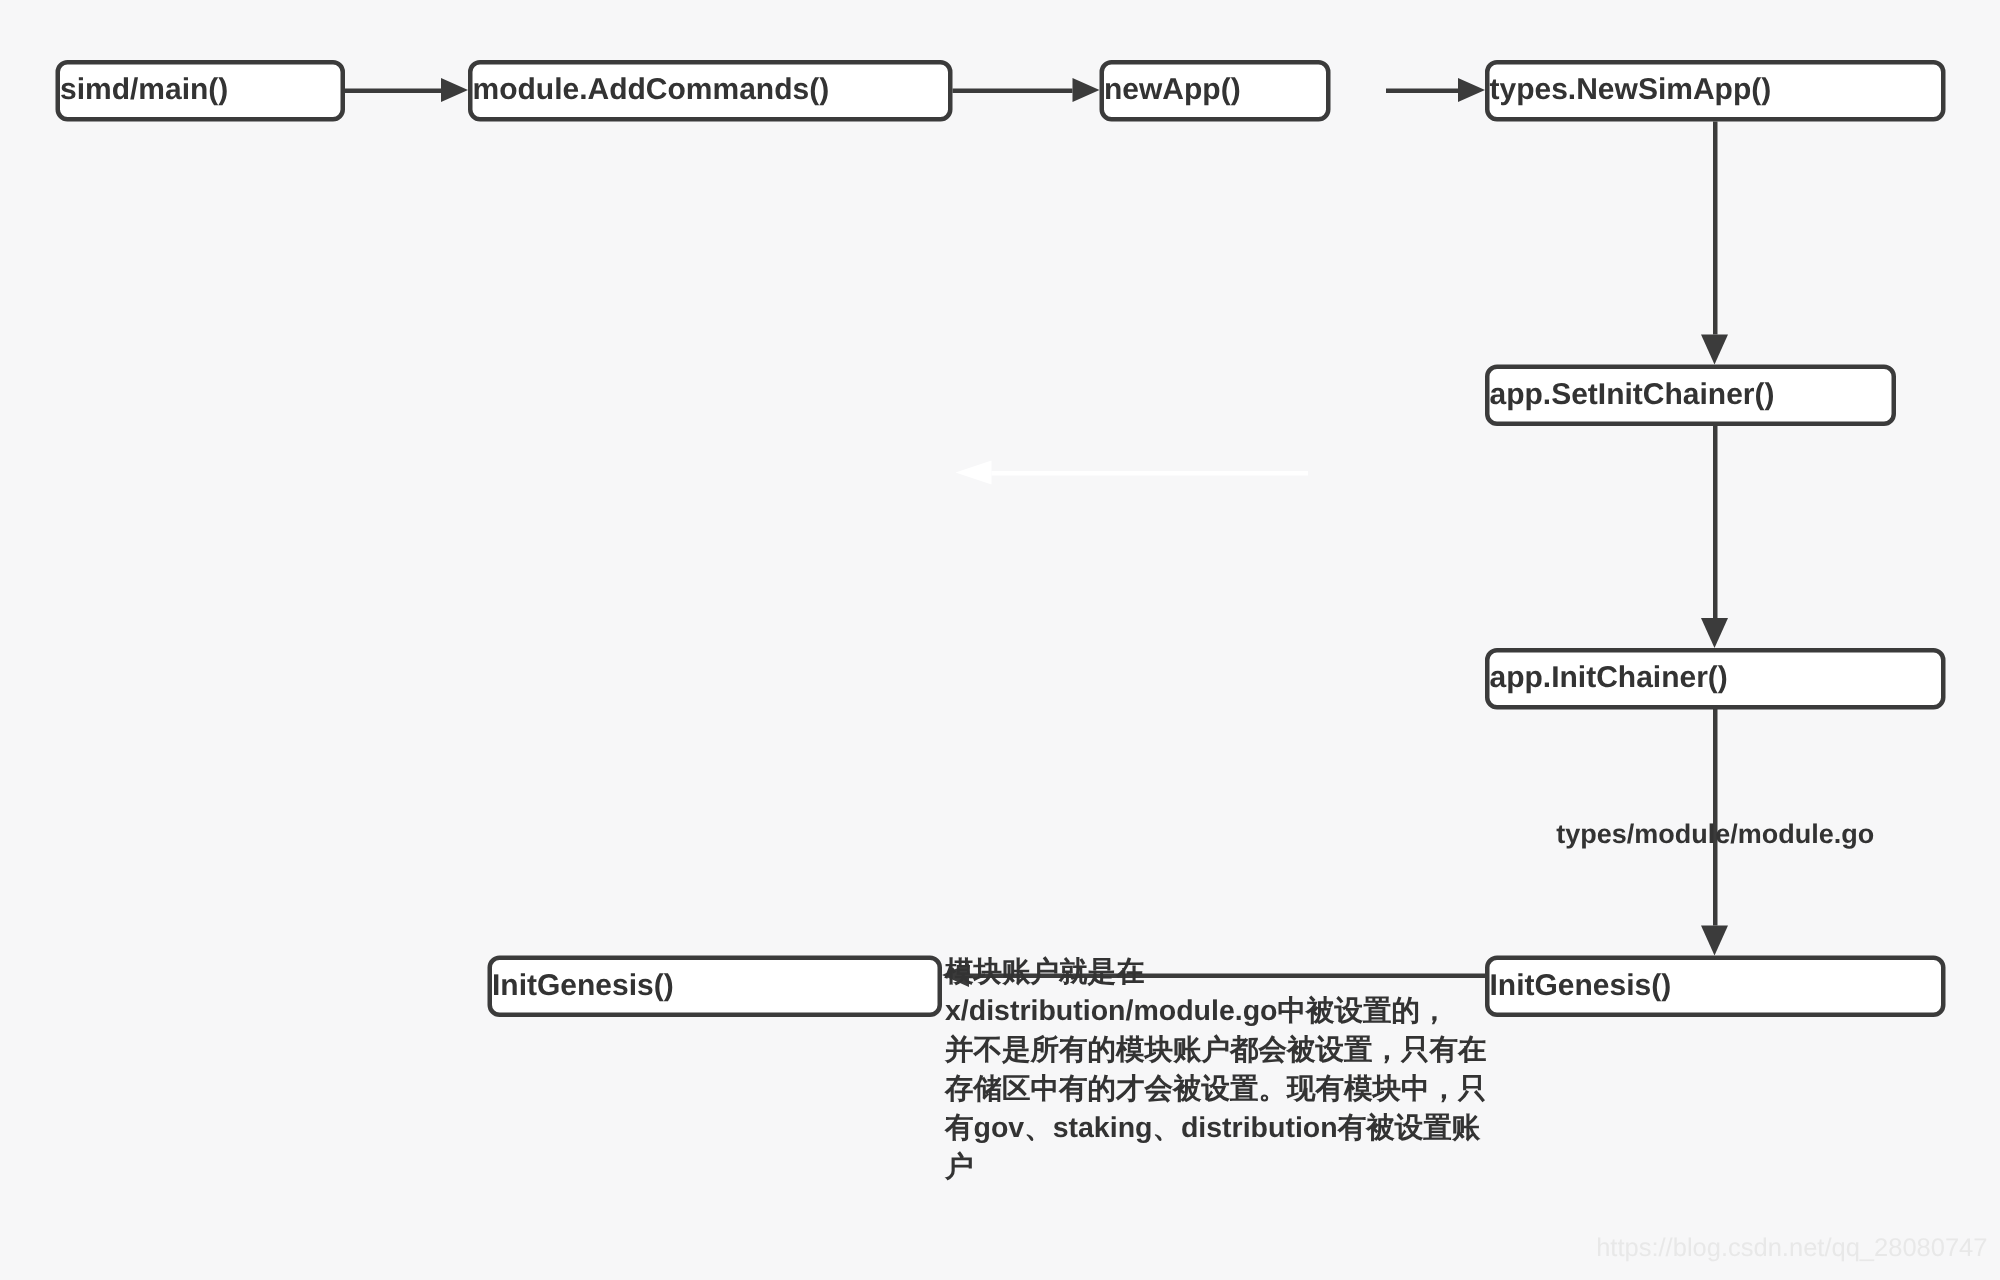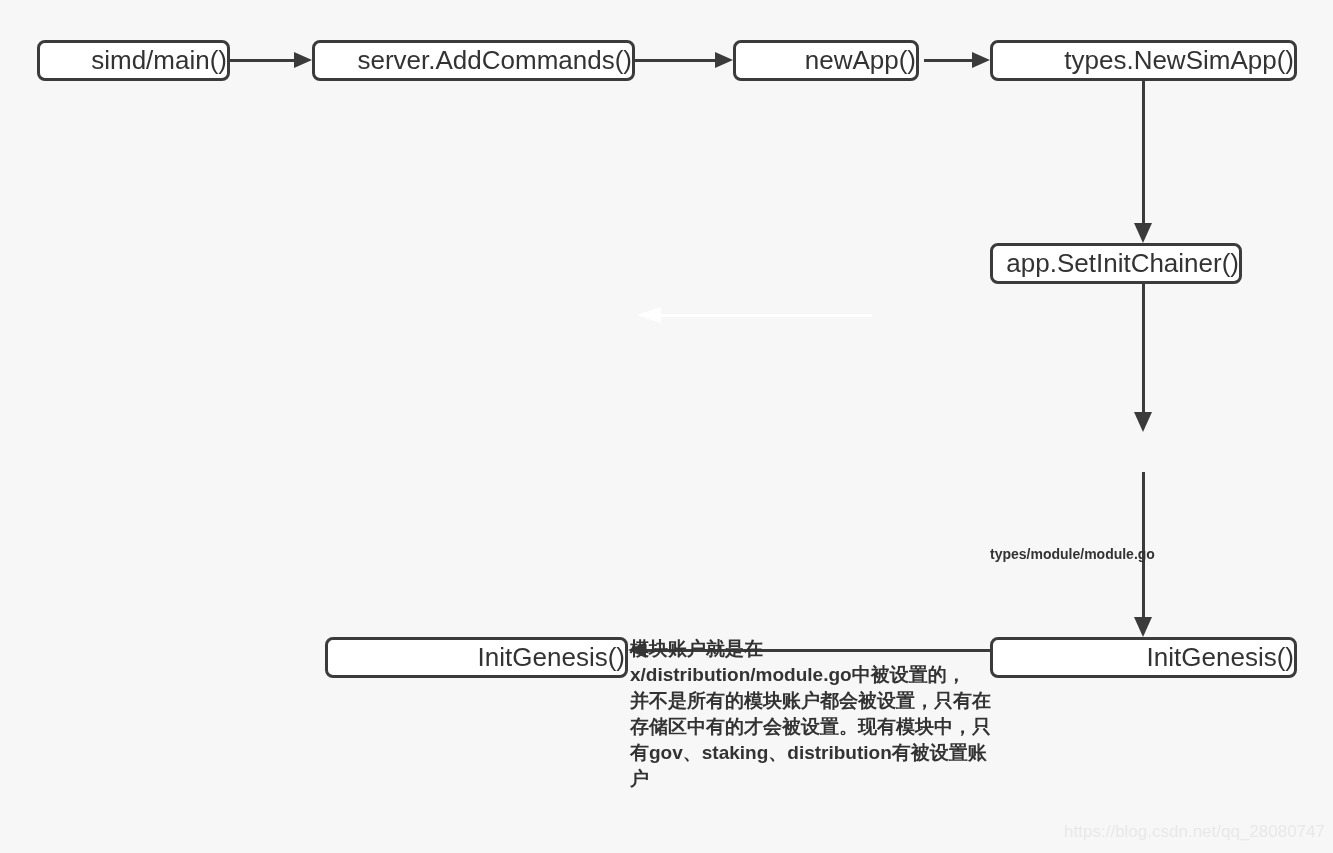--- a/index.html
+++ b/index.html
@@ -22,40 +22,40 @@
     background:var(--bg);
     overflow:hidden;
   }
   .node{
     position:absolute;
     height:41px;
     background:var(--box-fill);
     border:3px solid var(--ink);
     border-radius:8px;
     color:var(--text);
-    font-size:26px;
-    font-weight:normal;
-    text-align:right;
+    font-size:20px;
+    font-weight:bold;
+    text-align:left;
     line-height:35px;
     white-space:nowrap;
     z-index:2;
   }
   .hline{position:absolute;height:3px;background:var(--ink);z-index:1;}
   .vline{position:absolute;width:3px;background:var(--ink);z-index:1;}
   .tri{position:absolute;width:0;height:0;z-index:1;}
   .tri-right{border-top:8px solid transparent;border-bottom:8px solid transparent;border-left:18px solid var(--ink);}
   .tri-left{border-top:8px solid transparent;border-bottom:8px solid transparent;border-right:18px solid var(--ink);}
   .tri-down{border-left:9px solid transparent;border-right:9px solid transparent;border-top:20px solid var(--ink);}
   .ghost-line{position:absolute;height:3px;background:var(--ghost);z-index:1;}
   .ghost-tri{position:absolute;width:0;height:0;border-top:8px solid transparent;border-bottom:8px solid transparent;border-right:24px solid var(--ghost);z-index:1;}
   .edge-label{
     position:absolute;
     left:990px;top:546px;width:307px;
-    text-align:left;
-    font-size:14px;font-weight:bold;color:var(--text);
+    text-align:center;
+    font-size:18px;font-weight:bold;color:var(--text);
     z-index:3;
     white-space:nowrap;
   }
   .annotation{
     position:absolute;
     left:630px;top:636px;width:438px;
     font-size:19px;font-weight:bold;color:var(--text);
     line-height:26px;
     white-space:pre-line;
     z-index:3;
@@ -69,25 +69,26 @@
     z-index:3;
     white-space:nowrap;
   }
 </style>
 </head>
 <body>
 
 <div class="canvas">
 
   <div class="node" style="left:37px;top:40px;width:193px;">simd/main()</div>
-  <div class="node" style="left:312px;top:40px;width:323px;">server.AddCommands()</div>
-  <div class="node" style="left:733px;top:40px;width:186px;padding-left:44px;">newApp()</div>
+  <div class="node" style="left:312px;top:40px;width:323px;">module.AddCommands()</div>
+  <div class="node" style="left:733px;top:40px;width:154px;">newApp()</div>
   <div class="node" style="left:990px;top:40px;width:307px;">types.NewSimApp()</div>
 
-  <div class="node" style="left:990px;top:243px;width:252px;">app.SetInitChainer()</div>
+  <div class="node" style="left:990px;top:243px;width:274px;">app.SetInitChainer()</div>
+  <div class="node" style="left:990px;top:432px;width:307px;">app.InitChainer()</div>
   <div class="node" style="left:990px;top:637px;width:307px;">InitGenesis()</div>
 
   <div class="node" style="left:325px;top:637px;width:303px;">InitGenesis()</div>
 
   <div class="hline" style="left:230px;top:59px;width:64px;"></div>
   <div class="tri tri-right" style="left:294px;top:52px;"></div>
 
   <div class="hline" style="left:635px;top:59px;width:80px;"></div>
   <div class="tri tri-right" style="left:715px;top:52px;"></div>
 

